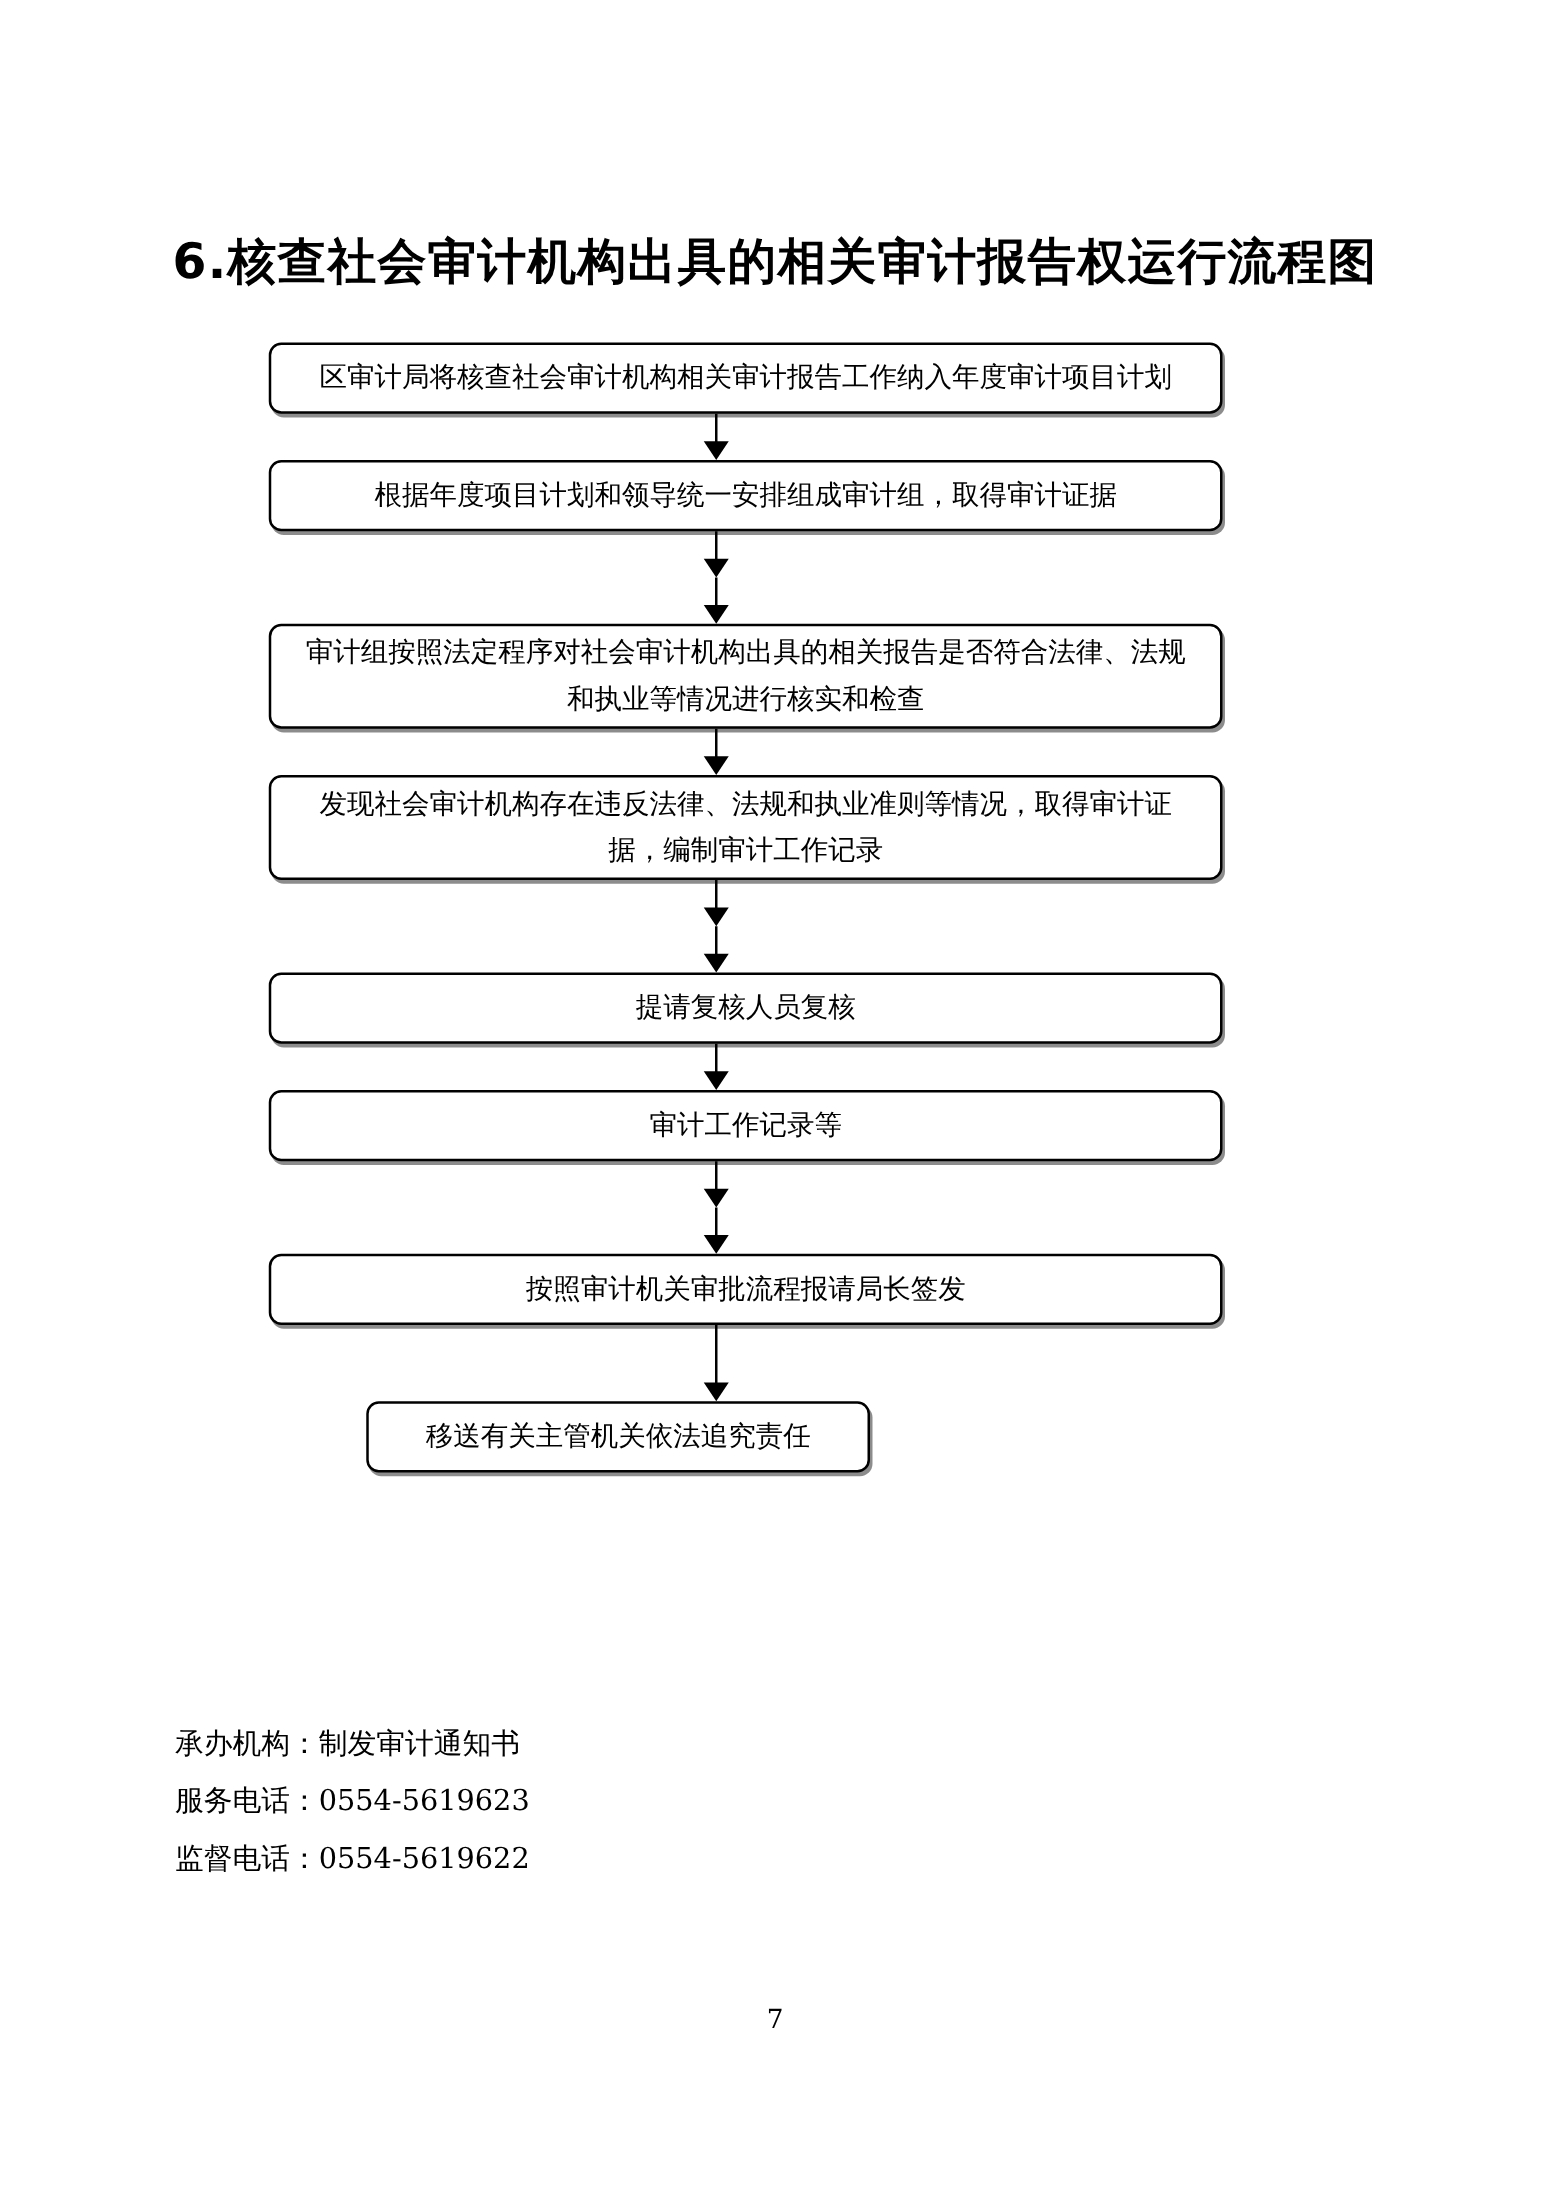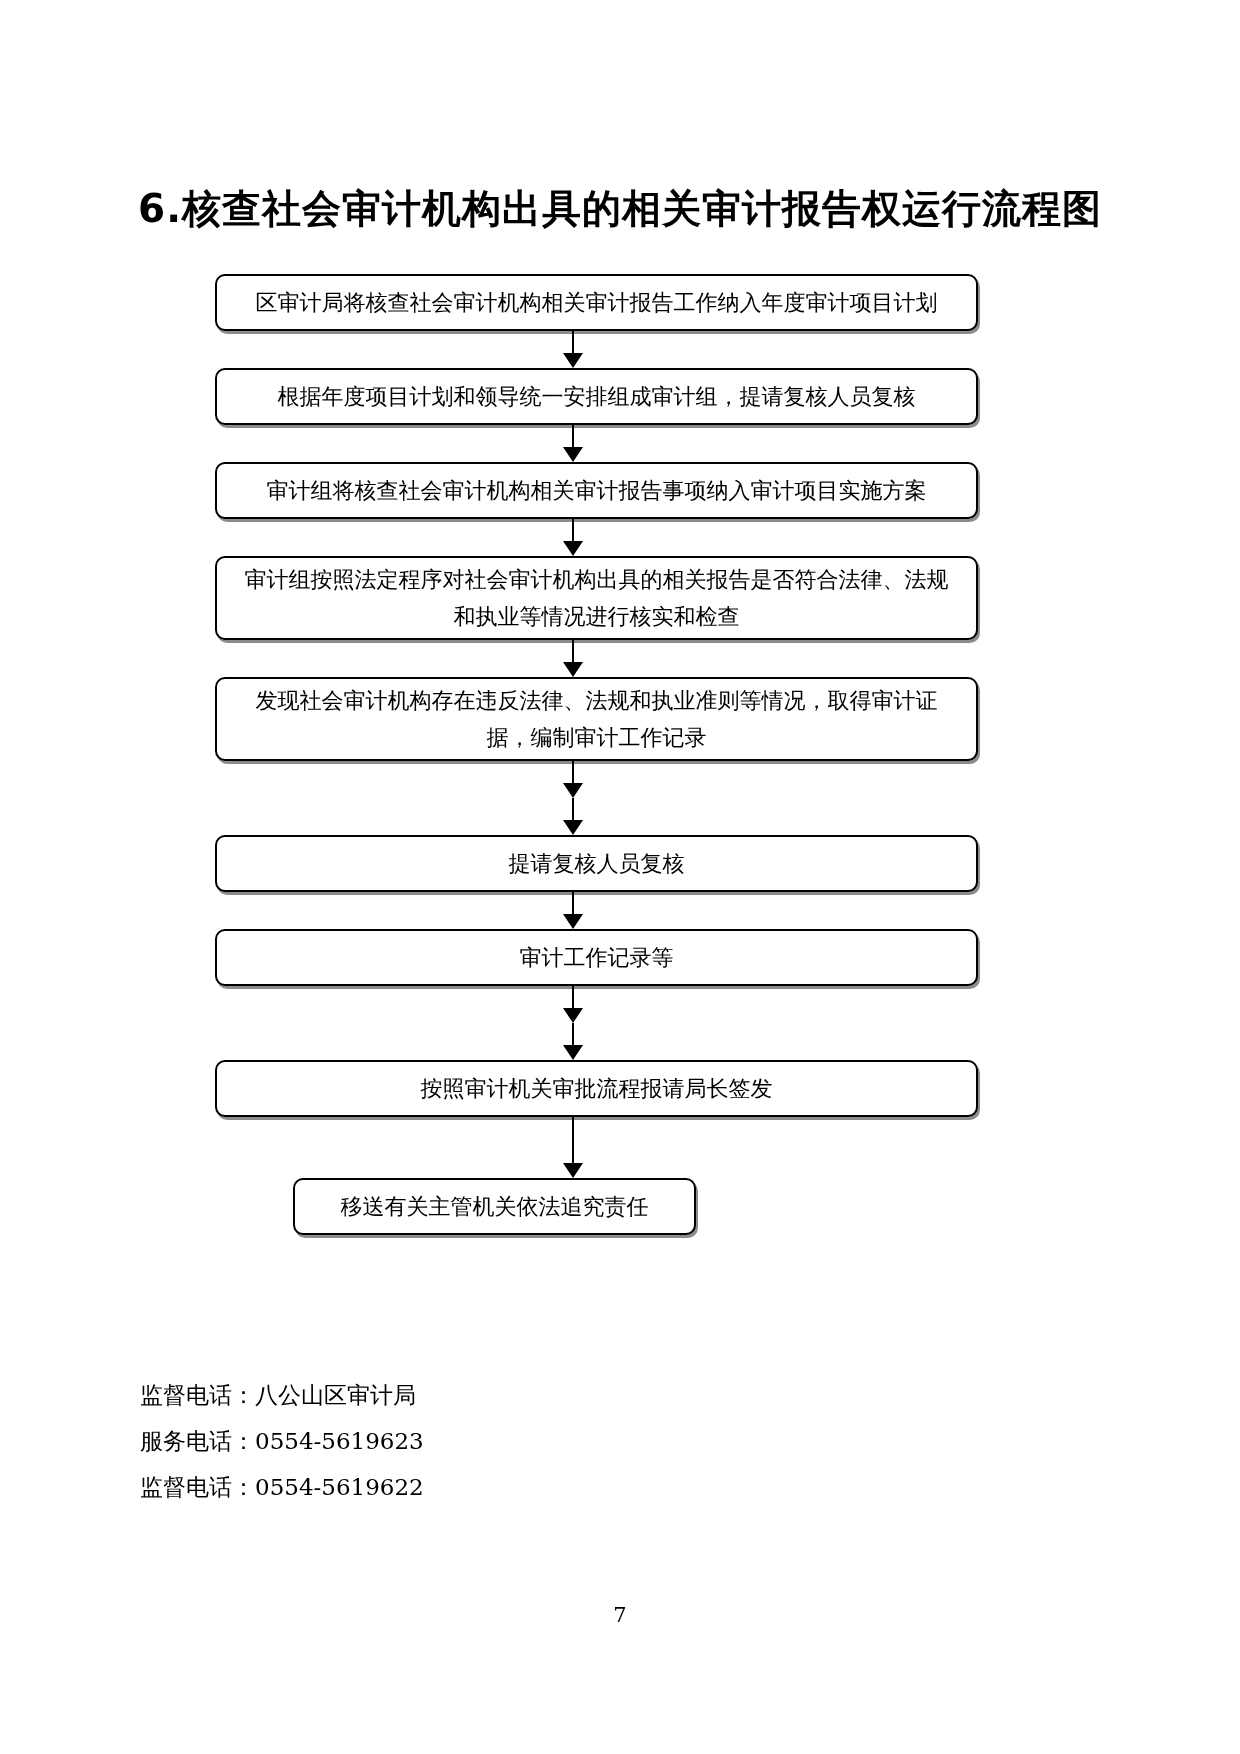--- a/index.html
+++ b/index.html
@@ -87,24 +87,23 @@
 </head>
 <body>
 
 <div class="page-title">6.核查社会审计机构出具的相关审计报告权运行流程图</div>
 
 <div class="flow">
 
   <div class="fbox single">区审计局将核查社会审计机构相关审计报告工作纳入年度审计项目计划</div>
   <div class="arrow"></div>
 
-  <div class="fbox single">根据年度项目计划和领导统一安排组成审计组，提请复核人员复核</div>
+  <div class="fbox single">根据年度项目计划和领导统一安排组成审计组，取得审计证据</div>
   <div class="arrow"></div>
 
-  <div class="fbox single">审计组将核查社会审计机构相关审计报告事项纳入审计项目实施方案</div>
   <div class="arrow"></div>
 
   <div class="fbox double">审计组按照法定程序对社会审计机构出具的相关报告是否符合法律、法规和执业等情况进行核实和检查</div>
   <div class="arrow"></div>
 
   <div class="fbox double">发现社会审计机构存在违反法律、法规和执业准则等情况，取得审计证据，编制审计工作记录</div>
   <div class="arrow"></div>
 
   <div class="arrow"></div>
 
@@ -117,18 +116,18 @@
   <div class="arrow"></div>
 
   <div class="fbox single">按照审计机关审批流程报请局长签发</div>
   <div class="arrow tall"></div>
 
   <div class="fbox single narrow">移送有关主管机关依法追究责任</div>
 
 </div>
 
 <div class="footer">
-  <div>监督电话：八公山区审计局</div>
+  <div>承办机构：制发审计通知书</div>
   <div>服务电话：0554-5619623</div>
   <div>监督电话：0554-5619622</div>
 </div>
 
 <div class="page-number">7</div>
 
 </body></html>

